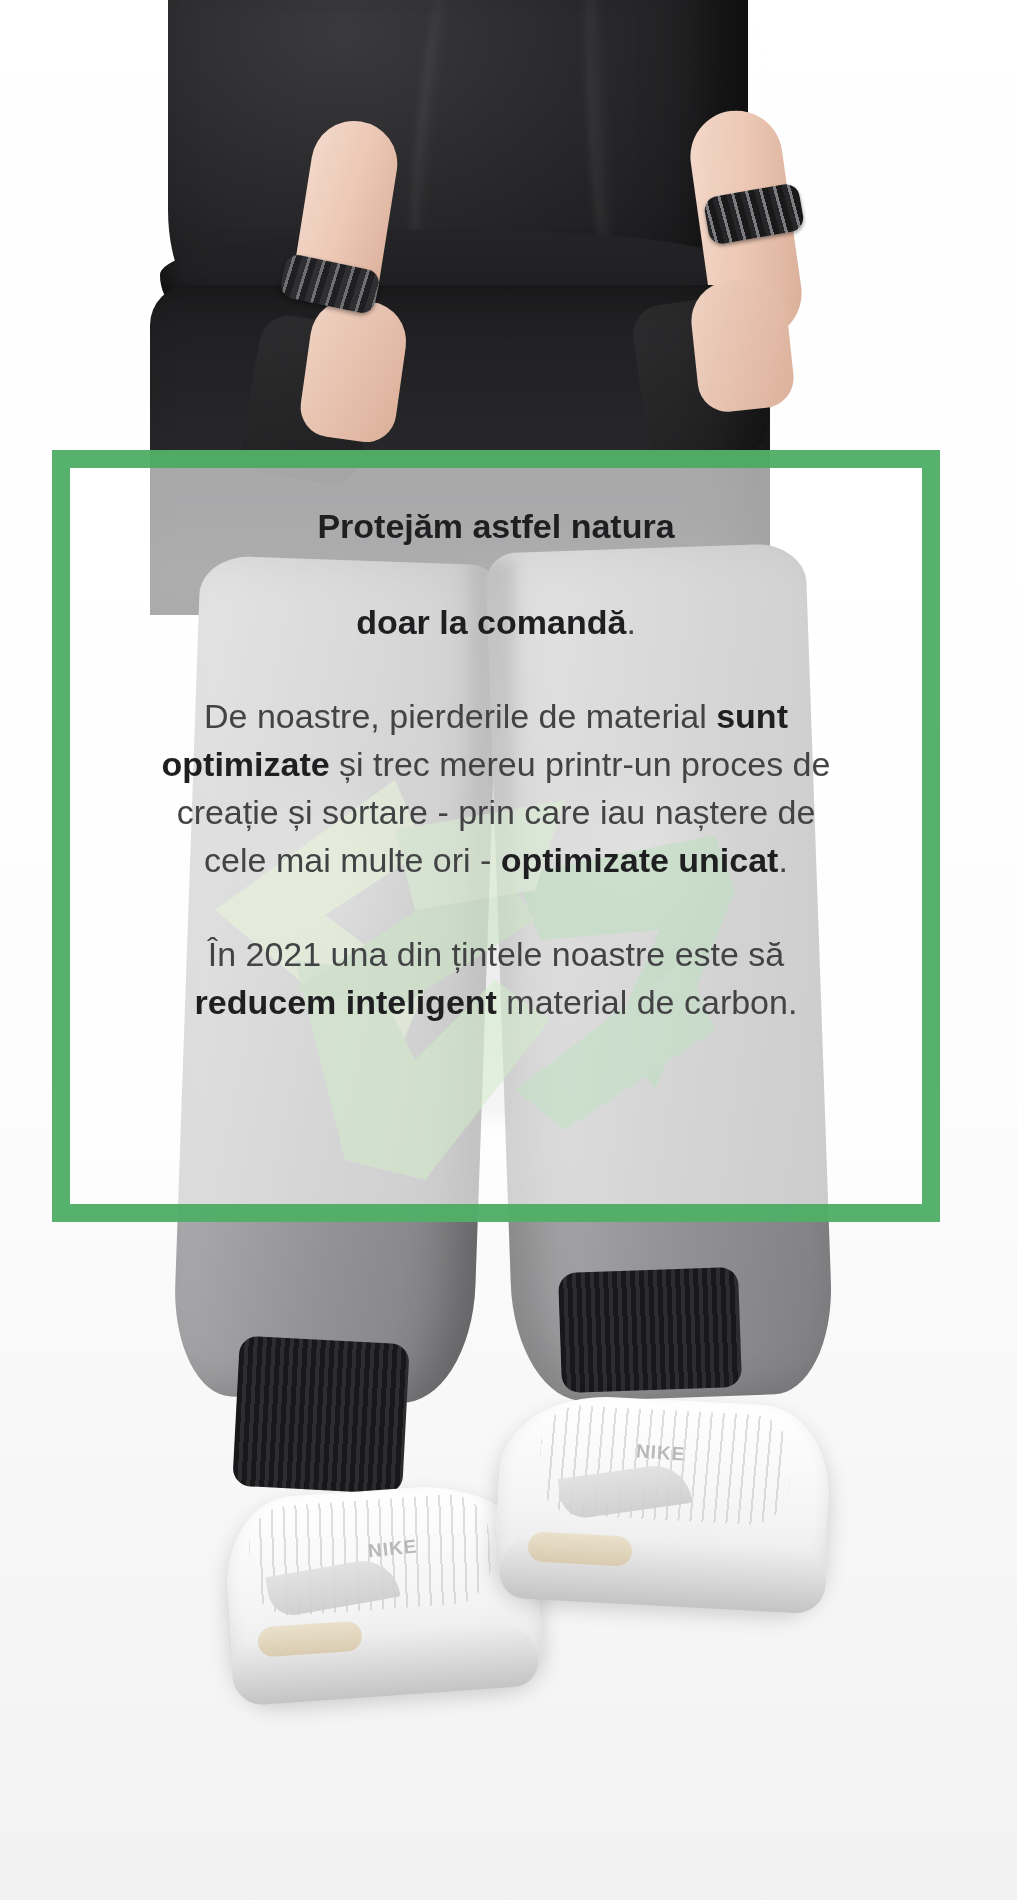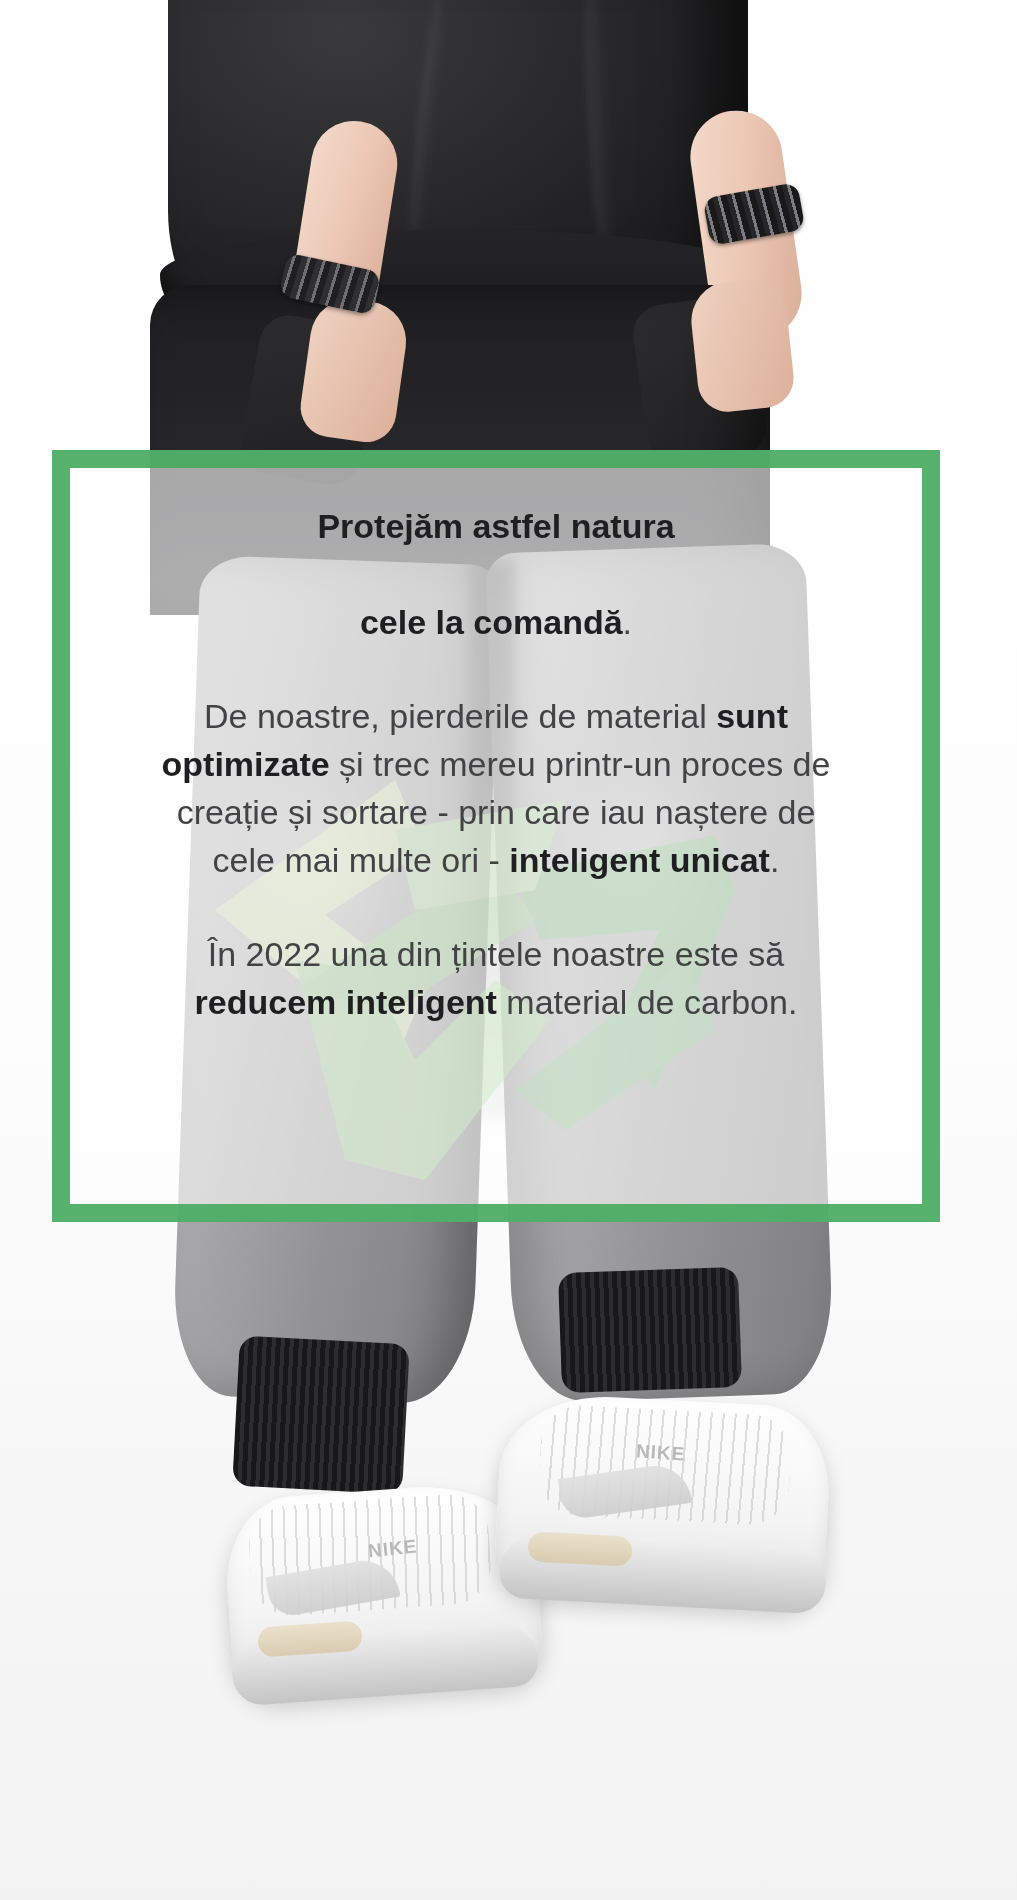--- a/index.html
+++ b/index.html
@@ -330,27 +330,27 @@
       <polygon points="300,170 470,140 440,230 320,250" fill="#a5d98d"></polygon>
     </g>
   </svg>
 
   <div class="panel-frame">
     <div class="panel-inner">
 
       <p class="para p1">
         <b>Protejăm astfel natura</b><br>
         <br>
-        <b>cele la comandă</b><span>.</span>
+        <b>doar la comandă</b><span>.</span>
       </p>
 
       <p class="para">
-        <span>De noastre, pierderile de material </span><b>sunt optimizate</b><span> și trec mereu printr-un proces de creație și sortare - prin care iau naștere de cele mai multe ori - </span><b>inteligent unicat</b><span>.</span>
+        <span>De noastre, pierderile de material </span><b>sunt optimizate</b><span> și trec mereu printr-un proces de creație și sortare - prin care iau naștere de cele mai multe ori - </span><b>optimizate unicat</b><span>.</span>
       </p>
 
       <p class="para">
-        <span>În 2022 una din țintele noastre este să </span><b>reducem inteligent</b><span> material de carbon.</span>
+        <span>În 2021 una din țintele noastre este să </span><b>reducem inteligent</b><span> material de carbon.</span>
       </p>
 
     </div>
   </div>
 
 </div>
 
 </body></html>

